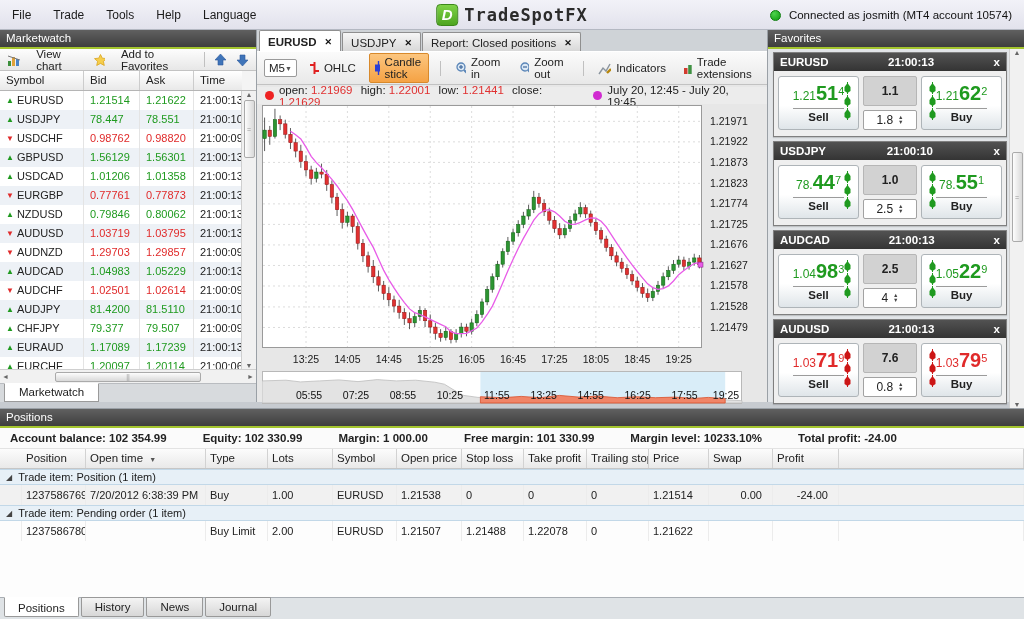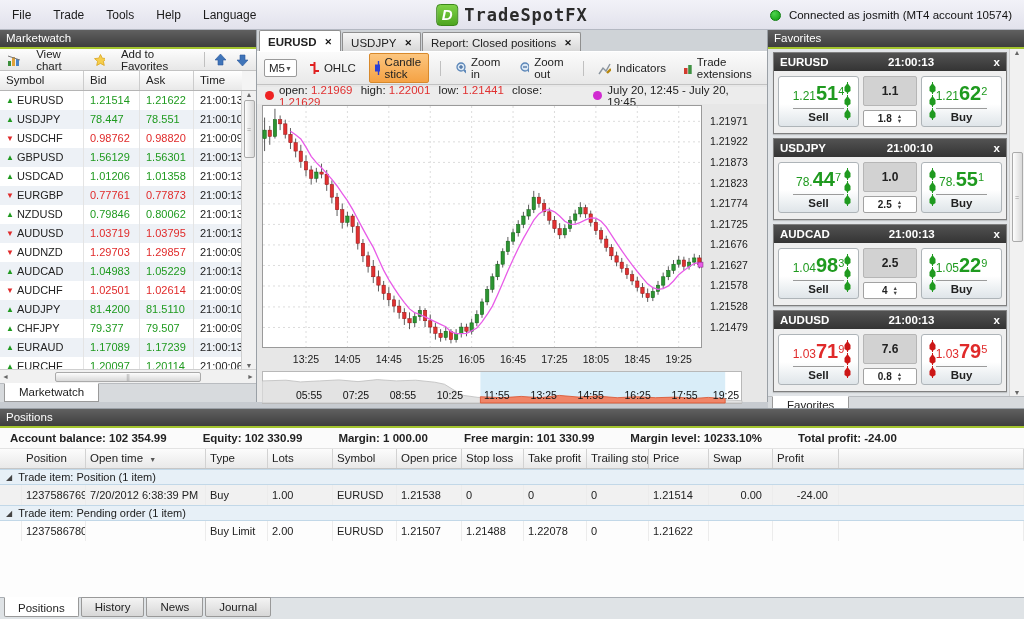--- a/index.html
+++ b/index.html
@@ -93,21 +93,21 @@
     display:flex; flex-direction:column; align-items:center; padding:3px 2px 2px 2px; position:relative; cursor:pointer; }
   .qp { white-space:nowrap; line-height:22px; }
   .qp .s { font-size:12px; } .qp .b { font-size:20px; font-weight:bold; } .qp .e { font-size:11px; vertical-align:super; }
   .qbtn hr { width:68%; border:none; border-top:1px solid #9b9b9b; margin:1px 0 2px 0; }
   .qlabel { font-size:11.5px; color:#222;font-weight:bold; }
   .cicon { position:absolute; top:5px; }
   .cicon.r { right:5px; } .cicon.l { left:5px; }
   .mid { width:54px; flex:0 0 54px; display:flex; flex-direction:column; gap:4px; }
   .spread { background:#d2d2d2; border:1px solid #b6b6b6; border-radius:2px; text-align:center; font-weight:bold; font-size:12px; padding:7px 0; }
   .spin { background:#fff; border:1px solid #a2a2a2; border-radius:2px; display:flex; align-items:center; justify-content:center; gap:5px; padding:2px 2px; }
-  .spin .val { font-weight:bold; font-size:10px; }
+  .spin .val { font-weight:normal; font-size:12px; }
   .spin .arrs { display:flex; flex-direction:column; font-size:5.5px; color:#444; line-height:5px; }
   .fav-scroll { position:absolute; right:0; top:0; bottom:0; width:15px; background:#f1f1f1; border-left:1px solid #cfcfcf;
     display:flex; flex-direction:column; align-items:center; font-size:7px; color:#666; }
   .fav-thumb { width:11px; height:90px; background:linear-gradient(90deg,#fdfdfd,#d9d9d9); border:1px solid #aaa; border-radius:2px; margin-top:96px;
     display:flex; align-items:center; justify-content:center; color:#999; font-size:7px; }
 
   .gap6 { height:6px; flex:0 0 6px; }
 
   
   .positions { height:189px; flex:0 0 189px; display:flex; flex-direction:column; background:#fdfdfd; border-top:1px solid #9aa0a6; }

